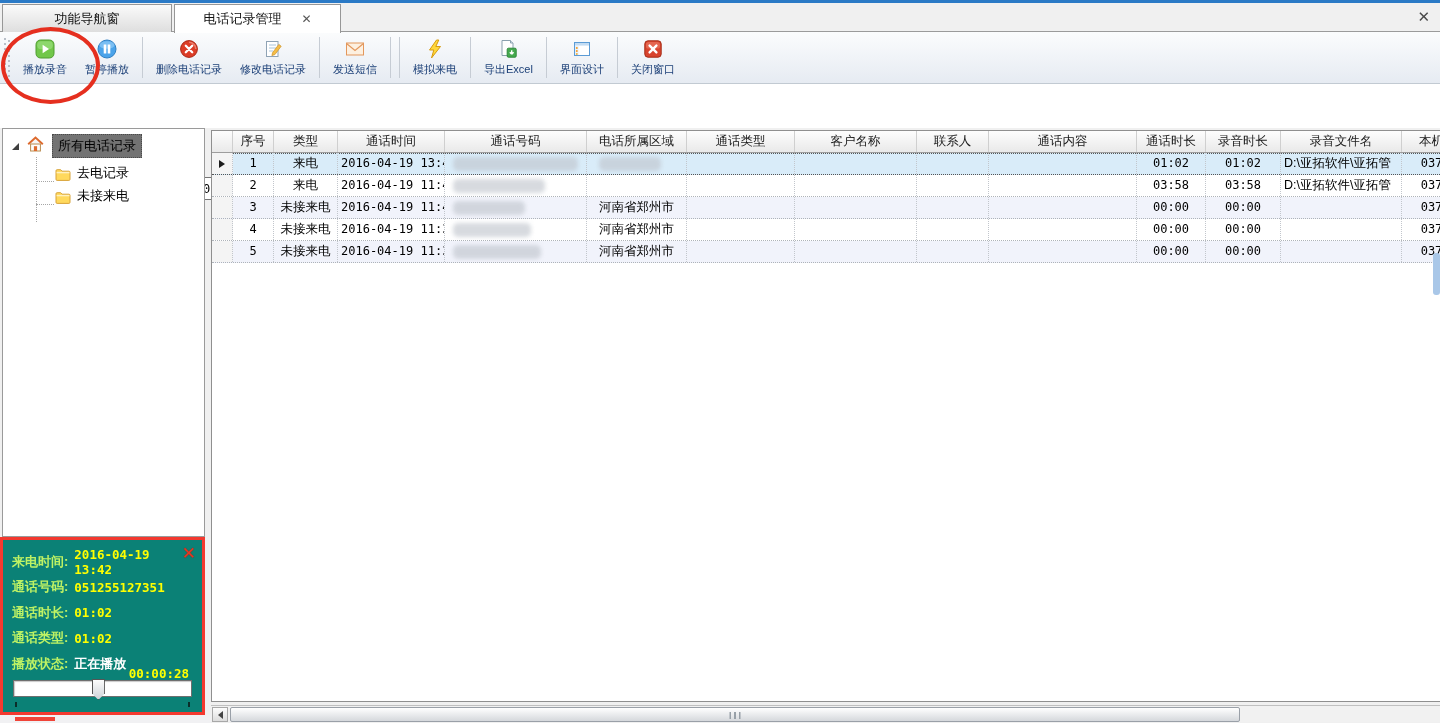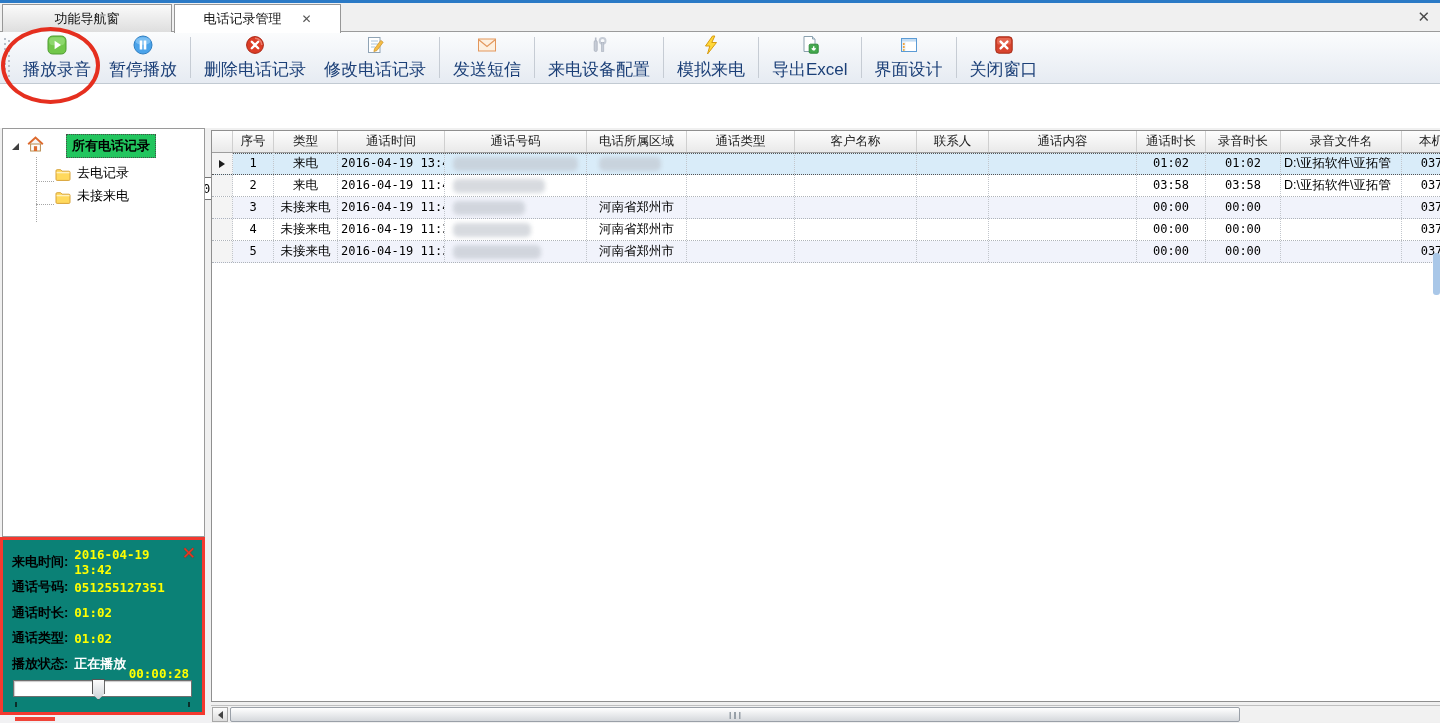--- a/index.html
+++ b/index.html
@@ -20,40 +20,40 @@
   .tab-close{margin-left:20px; color:#555; font-size:12px; line-height:12px;}
   .window-close{position:absolute; right:10px; top:5px; color:#4a4a4a; font-size:15px; z-index:2;}
 
   
   .toolbar{position:absolute; left:0; top:32px; width:1440px; height:52px; background:linear-gradient(#fbfcfd,#e6ebf2); border-bottom:1px solid #c2cad2; display:flex; align-items:stretch; padding-left:14px;}
   .tb-grip{position:absolute; left:4px; top:6px; width:6px; height:40px;
     background:repeating-linear-gradient(#b8bfc8 0 2px, transparent 2px 5px), repeating-linear-gradient(#b8bfc8 0 2px, transparent 2px 5px);
     background-size:2px 100%,2px 100%; background-position:0 0,4px 2px; background-repeat:repeat-y;}
   .tb-btn{display:flex; flex-direction:column; align-items:center; justify-content:center; gap:3px; padding:0 9px; cursor:pointer;}
   .tb-icon{height:20px; display:flex; align-items:center;}
-  .tb-label{font-size:17px; color:var(--toolbar-text); white-space:nowrap;}
+  .tb-label{font-size:11px; color:var(--toolbar-text); white-space:nowrap;}
   .tb-sep{width:1px; background:#c6ccd4; margin:5px 4px;}
   .red-ellipse{position:absolute; left:1px; top:27px; width:99px; height:77px; border:4px solid #e52f1f; border-radius:50%; z-index:6; pointer-events:none;}
 
   
   .filter-bar{position:absolute; left:0; top:84px; width:1440px; height:44px; background:#fff;}
   .f-label{position:absolute; top:97px; font-size:13px; color:#000; white-space:nowrap;}
   .dd{position:absolute; top:93px; height:23px; background:#fff; border:1px solid #757575; display:flex; align-items:center; cursor:pointer;}
   .dd-text{flex:1; font-size:12.5px; padding-left:4px; white-space:nowrap; overflow:hidden;}
   .dd-arrow{width:17px; height:100%; border-left:1px solid #a8a8a8; background:linear-gradient(#fefefe,#e7e7e7); display:flex; align-items:center; justify-content:center;}
   .caret{width:0; height:0; border:4px solid transparent; border-top:5px solid #3c3c3c; margin-top:4px;}
   .filter-input{position:absolute; left:655px; top:93px; width:106px; height:23px; border:1px solid #757575; font-size:13px; padding:0 3px; outline:none;}
   .query-btn{position:absolute; left:776px; top:90px; width:85px; height:30px; border:1px solid #8e8e8e; border-radius:4px; background:linear-gradient(#fdfdfd,#e2e2e2); display:flex; align-items:center; justify-content:center; gap:5px; font-size:13px; cursor:pointer; box-shadow:0 1px 0 #cfcfcf;}
 
   
   .tree-panel{position:absolute; left:2px; top:128px; width:203px; height:409px; background:#fff; border:1px solid #9a9a9a;}
   .tree-root{position:absolute; left:0; top:5px; height:24px; display:flex; align-items:center; cursor:pointer;}
   .expander{margin-left:9px; width:0; height:0; border-left:7px solid transparent; border-bottom:7px solid #3f3f3f;}
   .tree-home{margin-left:8px;}
-  .root-label{margin-left:22px; font-size:13px; border:1px dotted #4a4a4a; padding:2px 5px; background:#22c55e;font-weight:bold;}
+  .root-label{margin-left:8px; font-size:13px; border:1px dotted #4a4a4a; padding:2px 5px; background:#737373;}
   .tree-vguide{position:absolute; left:33px; top:28px; width:1px; height:65px; border-left:1px dotted #a6a6a6;}
   .tree-children{position:absolute; left:0; top:30px; width:100%;}
   .tree-child{height:23px; display:flex; align-items:flex-end; cursor:pointer;}
   .tree-elbow{width:18px; height:1px; margin-left:33px; border-top:1px dotted #a6a6a6;}
   .tree-folder{margin-left:1px; display:flex; align-items:center;}
   .tree-label{margin-left:6px; font-size:13px; color:#000;}
 
   
   .grid-panel{position:absolute; left:211px; top:130px; width:1234px; height:572px; background:#fff; border:1px solid #8f8f8f; overflow:hidden;}
   .g-header{display:flex; height:22px; background:linear-gradient(#fdfdfd,#e9e9e9); border-bottom:1px solid #9d9d9d;}
@@ -74,21 +74,21 @@
   .h-arrow{position:absolute; left:1px; top:1px; width:16px; height:15px; background:linear-gradient(#fdfdfd,#dcdcdc); border:1px solid #a8a8a8; display:flex; align-items:center; justify-content:center;}
   .h-arrow i{width:0; height:0; border:4px solid transparent; border-right:5px solid #444; margin-right:3px;}
   .h-thumb{position:absolute; left:19px; top:1px; width:1010px; height:15px; background:linear-gradient(#ffffff,#d5d8dc); border:1px solid #9aa0a8; border-radius:2px;}
   .h-grip{position:absolute; left:50%; top:4px; width:11px; height:7px; transform:translateX(-50%);
     background:repeating-linear-gradient(90deg,#98a0a8 0 2px, transparent 2px 5px);}
 
   
   .player-frame{position:absolute; left:0; top:537px; width:205px; height:178px; border:3px solid var(--annotation-red); background:var(--panel-bg); z-index:5;}
   .player{position:relative; width:100%; height:100%; padding:9px 9px 0 9px;}
   .p-row{height:25.5px; display:flex; align-items:center;}
-  .p-label{font-size:13px; font-weight:bold; color:#000000; white-space:nowrap;}
+  .p-label{font-size:13px; font-weight:bold; color:#bef264; white-space:nowrap;}
   .p-value{font-size:12.5px; font-weight:bold; color:var(--value-yellow); margin-left:6px; font-family:"DejaVu Sans Mono",monospace;}
   .p-status-value{font-size:13px; font-weight:bold; color:#fff; margin-left:6px;}
   .p-elapsed{margin-left:auto; margin-right:4px; font-size:12.5px; font-weight:bold; color:var(--value-yellow); font-family:"DejaVu Sans Mono",monospace;margin-top:20px;}
   .player-close{position:absolute; top:3px; right:6px; font-size:17px; font-weight:bold; color:#e03a24; text-shadow:0 0 1px #8f1d0e; cursor:pointer; z-index:6;}
   .slider{position:absolute; left:10px; right:10px; top:140px; height:17px; background:#fff; border:1px solid #6f6f6f; box-shadow:inset 1px 1px 1px #c9c9c9;}
   .slider-thumb{position:absolute; left:44%; top:-2px; width:13px; height:21px; background:linear-gradient(#fcfcfc,#cfd3d8); border:1px solid #555;
     clip-path:polygon(0 0,100% 0,100% 68%,50% 100%,0 68%); cursor:pointer;}
   .tick{position:absolute; top:162px; width:2px; height:5px; background:#0a2e2a;}
   .tick.left{left:12px;} .tick.right{right:12px;}
 
@@ -162,31 +162,20 @@
         <div class="tb-btn">
           <div class="tb-icon">
             <svg width="20" height="20" viewBox="0 0 20 20">
               <rect x="1.5" y="4" width="17" height="12" fill="#fdf0e0" stroke="#e3975c"></rect>
               <path d="M1.5 4.5 L10 11.5 L18.5 4.5" fill="none" stroke="#e3975c" stroke-width="1.2"></path>
             </svg>
           </div>
           <div class="tb-label">发送短信</div>
         </div>
         <div class="tb-sep"></div>
-        <div class="tb-btn">
-          <div class="tb-icon">
-            <svg width="20" height="20" viewBox="0 0 20 20">
-              <rect x="5.2" y="5.5" width="3" height="11" rx="1.4" fill="#c6ccd6" stroke="#a9b0bd" stroke-width=".8"></rect>
-              <rect x="5.9" y="2.5" width="1.6" height="4" fill="#b6bcc8"></rect>
-              <circle cx="13.6" cy="5.8" r="2.9" fill="none" stroke="#c6ccd6" stroke-width="2"></circle>
-              <rect x="12.4" y="7.5" width="2.4" height="9" fill="#c6ccd6" stroke="#a9b0bd" stroke-width=".6"></rect>
-            </svg>
-          </div>
-          <div class="tb-label">来电设备配置</div>
-        </div>
         <div class="tb-sep"></div>
         <div class="tb-btn">
           <div class="tb-icon">
             <svg width="20" height="20" viewBox="0 0 20 20">
               <path d="M11.5 1 L4.5 11 L8.8 11 L6.5 19 L15.5 7.5 L10.8 7.5 L13.8 1 Z" fill="#ffd83a" stroke="#d79b10" stroke-width="1"></path>
             </svg>
           </div>
           <div class="tb-label">模拟来电</div>
         </div>
         <div class="tb-sep"></div>

